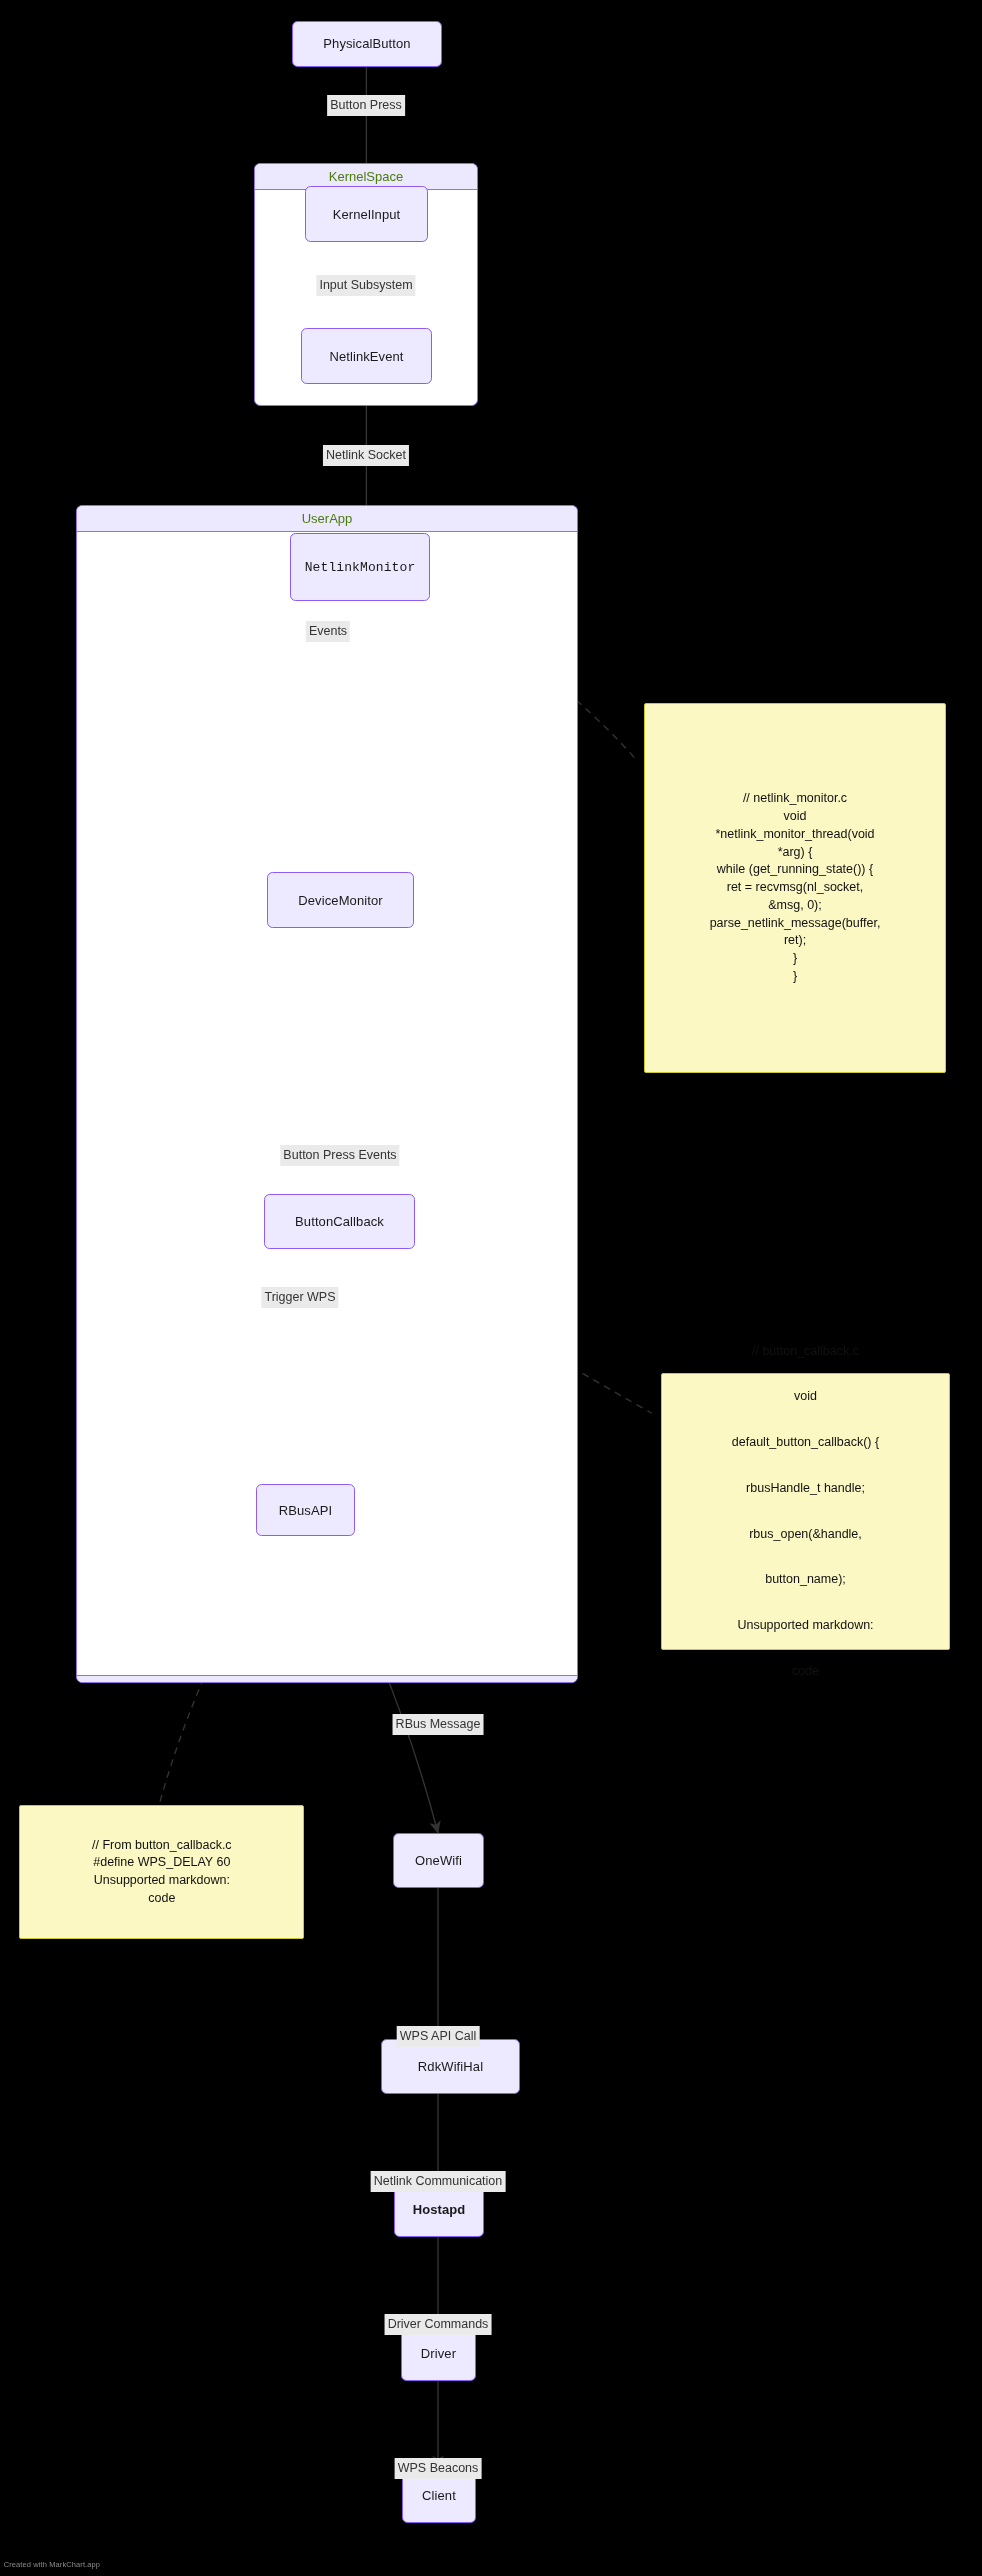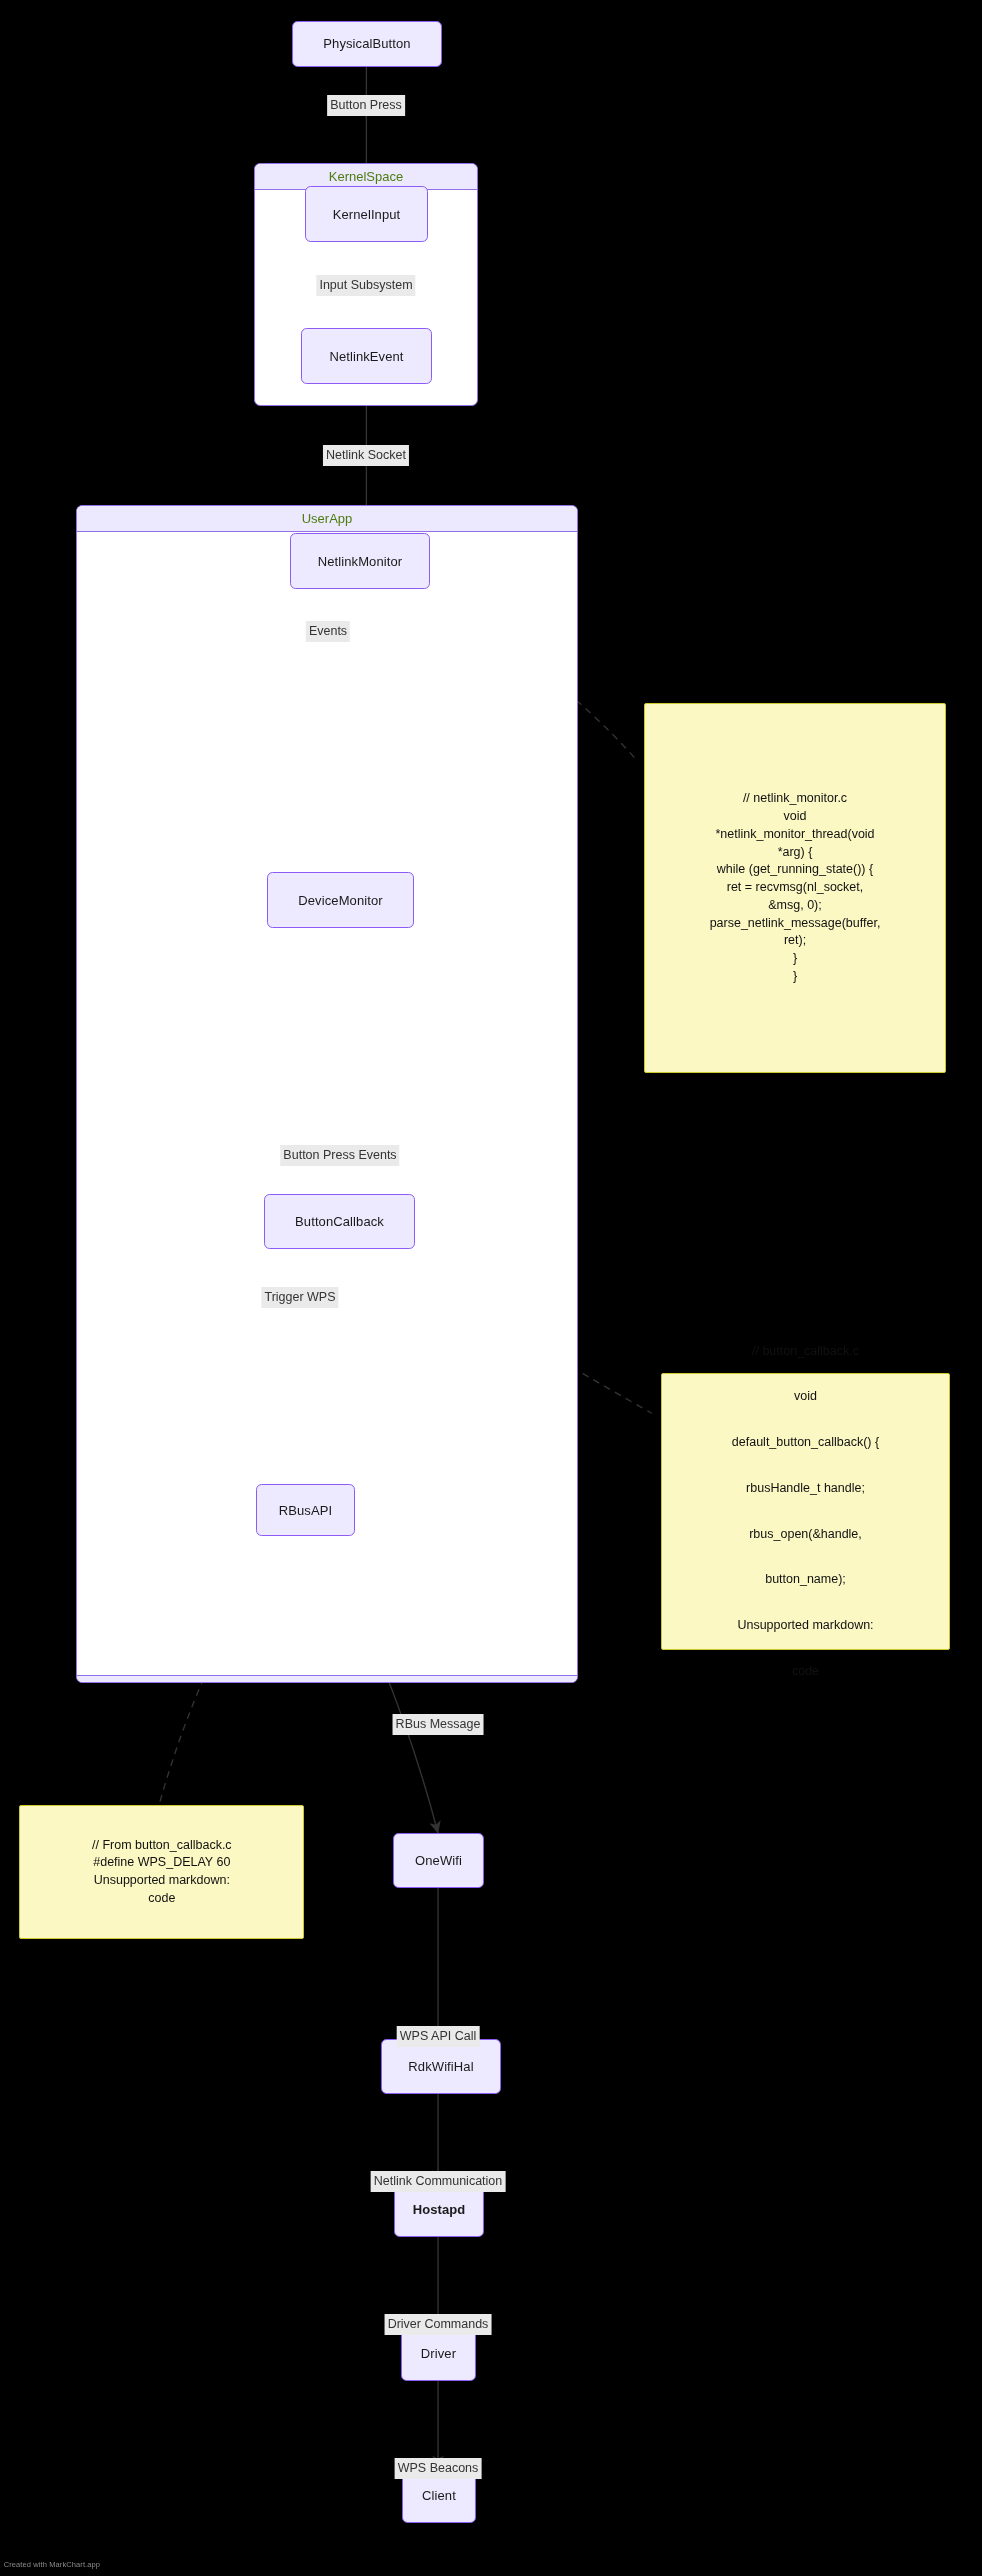--- a/index.html
+++ b/index.html
@@ -141,41 +141,41 @@
   </div>
 
   <div class="node" style="left:305px;top:186px;width:123px;height:56px;">
     <span>KernelInput</span>
   </div>
 
   <div class="node" style="left:301px;top:328px;width:131px;height:56px;">
     <span>NetlinkEvent</span>
   </div>
 
-  <div class="node" style="left:290px;top:533px;width:140px;height:56px;">
+  <div class="node" style="left:290px;top:533px;width:140px;height:68px;font-family:Liberation Mono, monospace;">
     <span>NetlinkMonitor</span>
   </div>
 
   <div class="node" style="left:267px;top:872px;width:147px;height:56px;">
     <span>DeviceMonitor</span>
   </div>
 
   <div class="node" style="left:264px;top:1194px;width:151px;height:55px;">
     <span>ButtonCallback</span>
   </div>
 
   <div class="node" style="left:256px;top:1484px;width:99px;height:52px;">
     <span>RBusAPI</span>
   </div>
 
   <div class="node" style="left:393px;top:1833px;width:91px;height:55px;">
     <span>OneWifi</span>
   </div>
 
-  <div class="node" style="left:381px;top:2039px;width:120px;height:55px;">
+  <div class="node" style="left:381px;top:2039px;width:139px;height:55px;">
     <span>RdkWifiHal</span>
   </div>
 
   <div class="node" style="left:394px;top:2182px;width:90px;height:55px;font-weight:bold;">
     <span>Hostapd</span>
   </div>
 
   <div class="node" style="left:401px;top:2326px;width:75px;height:55px;">
     <span>Driver</span>
   </div>

